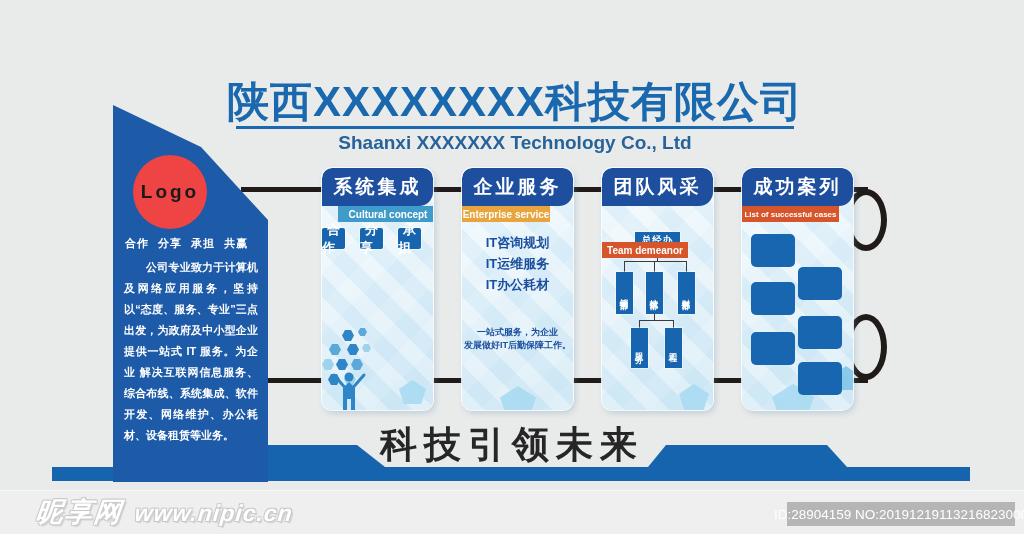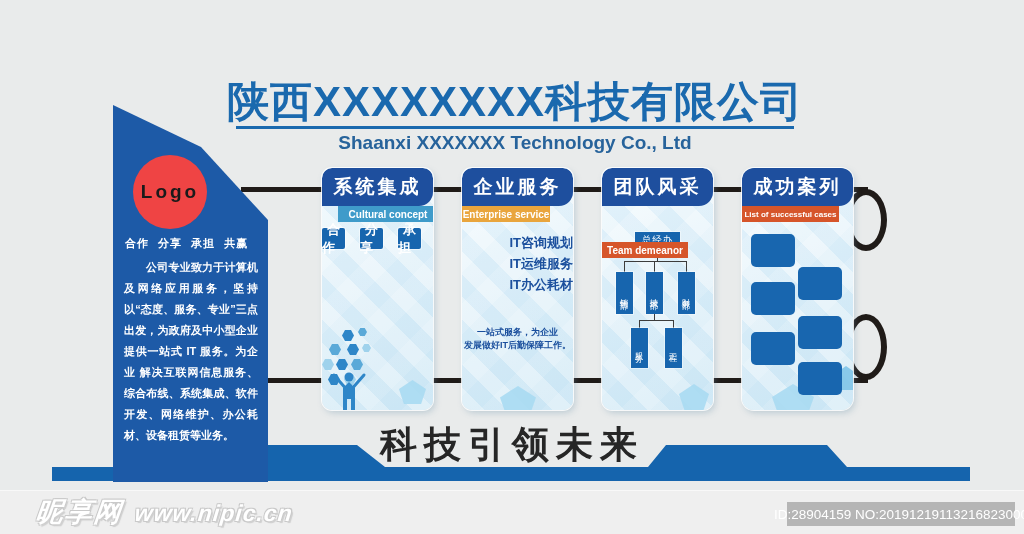--- a/index.html
+++ b/index.html
@@ -60,28 +60,28 @@
 
   
   .culture-btns { position:absolute; left:0; top:60px; width:100%; display:flex; flex-direction:row;
                   align-items:center; gap:15px; z-index:2; }
   .culture-btn { width:63px; height:21px; background:#1765ae; color:#fff; font-size:13px; font-weight:bold;
                  letter-spacing:5px; text-indent:5px; display:flex; align-items:center; justify-content:center;
                  border-radius:2px; box-shadow:0 0 0 1px rgba(255,255,255,.5); }
 
   
   .service-list { position:absolute; left:0; top:64px; width:100%; text-align:center; z-index:2; }
-  .service-item { height:21px; line-height:21px; font-size:13px; font-weight:bold; color:#1b4f9d;text-align:right; }
+  .service-item { height:21px; line-height:21px; font-size:13px; font-weight:bold; color:#1b4f9d; }
   .service-note { position:absolute; left:0; top:158px; width:100%; text-align:center; font-size:9px;
                   font-weight:bold; color:#1b4f9d; line-height:13px; z-index:2; }
 
   
   .org { position:absolute; inset:0; z-index:2; }
   .org-box { position:absolute; background:#1765ae; color:#fff; display:flex; align-items:center;
-             justify-content:center; font-weight:normal; box-shadow:0 0 0 1px rgba(255,255,255,.4);text-align:right; }
+             justify-content:center; font-weight:bold; box-shadow:0 0 0 1px rgba(255,255,255,.4);text-align:right; }
   .org-root { left:33px; top:64px; width:45px; height:17px; font-size:9.5px; letter-spacing:1px; }
   .org-v { position:absolute; width:1px; background:#3c3c3c; }
   .org-h { position:absolute; height:1px; background:#3c3c3c; }
   .org-vert { width:17px; height:42px; top:104px; font-size:8.5px;
               writing-mode:vertical-rl; text-orientation:upright; letter-spacing:1px; }
   .org-vert3 { width:17px; height:40px; top:160px; font-size:8.5px;
                writing-mode:vertical-rl; text-orientation:upright; letter-spacing:2px; }
 
   
   .case-box { position:absolute; width:44px; height:33px; background:#1866af; border-radius:5px; z-index:2; }

